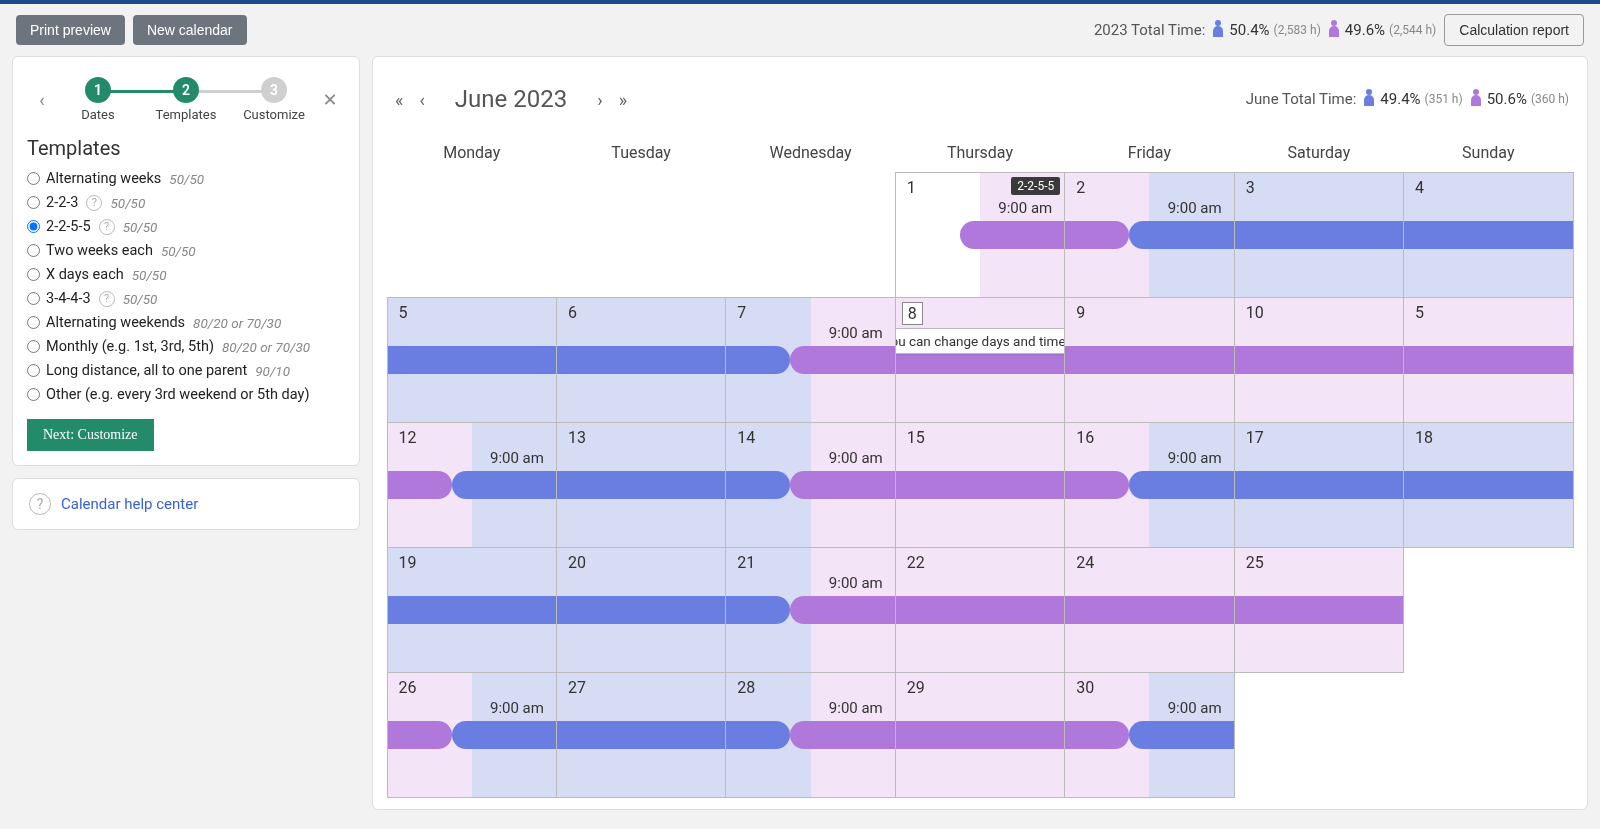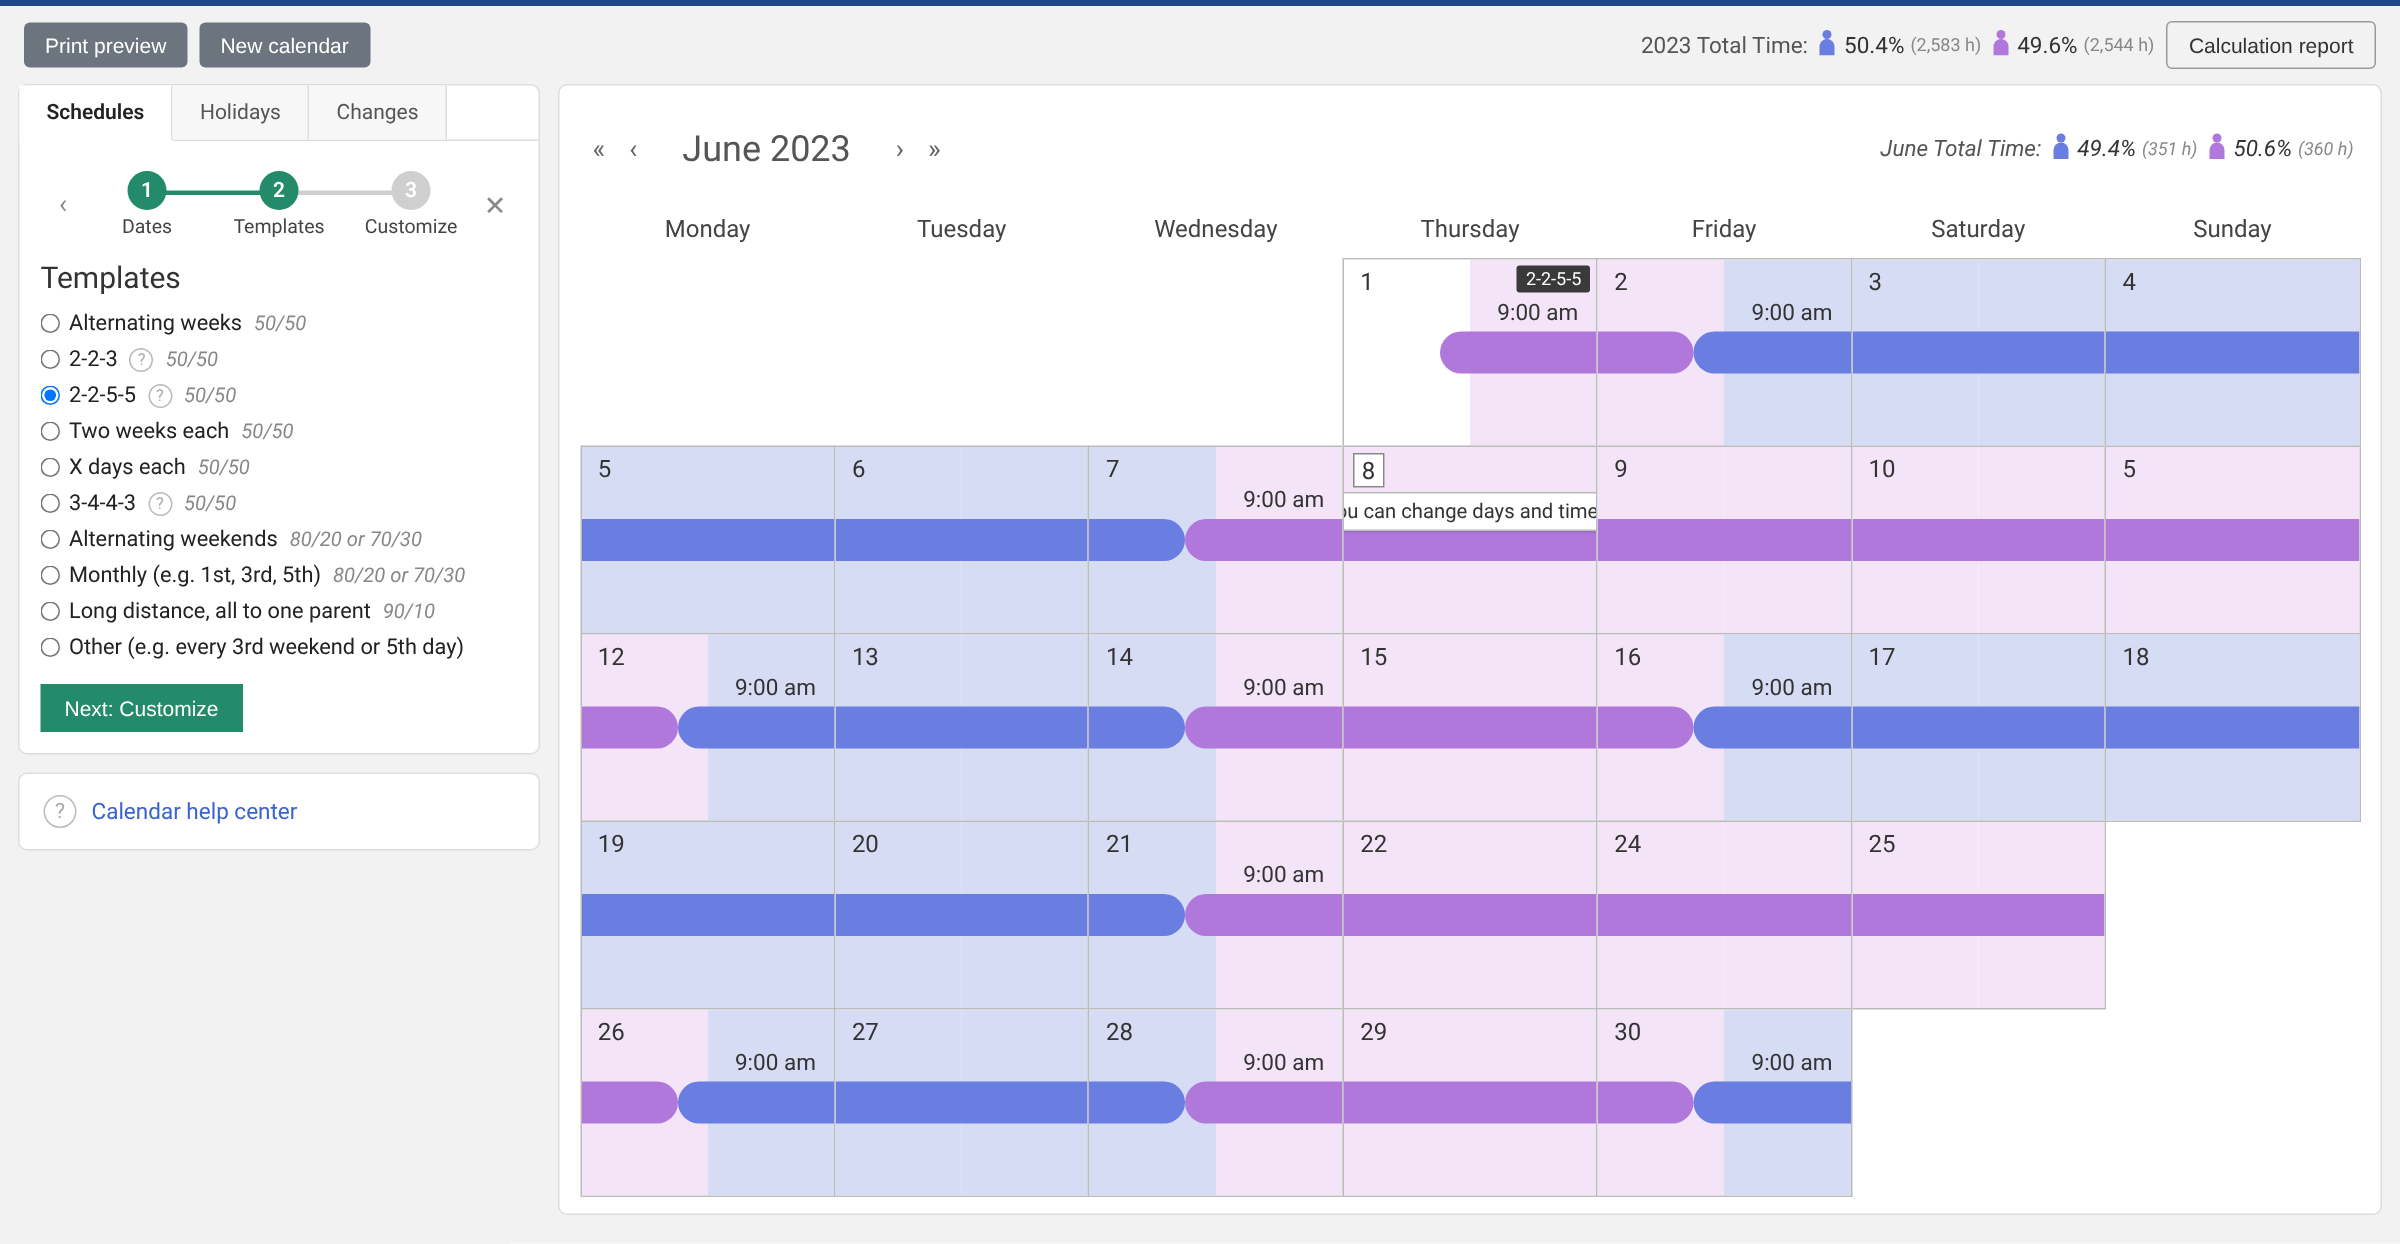--- a/index.html
+++ b/index.html
@@ -26,20 +26,21 @@
   font-size: 14px;
 }
 .btn-green {
   background: #238b6a;
   color: #fff;
   border: none;
   padding: 8px 16px;
   border-radius: 0;
   cursor: pointer;
   font-size: 14px;
+  font-family: Liberation Serif, serif;
 }
 .btn-outline {
   background: transparent;
   border: 1px solid #999;
   color: #333;
   padding: 7px 14px;
   border-radius: 4px;
   cursor: pointer;
   font-size: 14px;
 }
@@ -125,21 +126,21 @@
   flex-direction:column;
 }
 .cal-header {
   display: flex;
   align-items: center;
   padding: 8px 10px;
 }
 .cal-nav { display:flex; gap:8px; align-items:center;}
 .nav-btn { color:#666; cursor:pointer; font-size:18px; padding:0 4px; user-select:none;}
 .month-title { font-size: 24px; color:#555; margin: 12px 18px;}
-.month-time { display:flex; align-items:center; gap:6px; font-size:15px; color:#555;font-style:italic;}
+.month-time { display:flex; align-items:center; gap:6px; font-size:15px; color:#555;}
 .cal-grid-wrap { padding: 0 6px; }
 .dow-row { display:grid; grid-template-columns: repeat(7, 1fr); }
 .dow { text-align:center; padding:10px 0; font-size:16px; color:#444;}
 .weeks { display:flex; flex-direction:column; }
 .week { display:grid; grid-template-columns: repeat(7,1fr); height:125px; }
 .day {
   border:1px solid #bbb;
   margin:-0.5px;
   position:relative;
   overflow:hidden;
@@ -222,25 +223,20 @@
       <span class="pct">49.6%</span>
       <span class="hours">(2,544 h)</span>
     </span>
   </div>
   <button class="btn-outline">Calculation report</button>
 </div>
 
 <div class="main">
   <div class="sidebar">
     <div class="panel">
-      <div class="tabs">
-        <div class="tab active">Schedules</div>
-        <div class="tab">Holidays</div>
-        <div class="tab">Changes</div>
-      </div>
       <div class="panel-body">
         <div class="stepper">
           <div class="stepper-side">‹</div>
           <div class="step-col">
             <div class="step-circle done">1</div>
             <div class="step-line"></div>
             <div class="step-label">Dates</div>
           </div>
           <div class="step-col">
             <div class="step-circle done">2</div>

